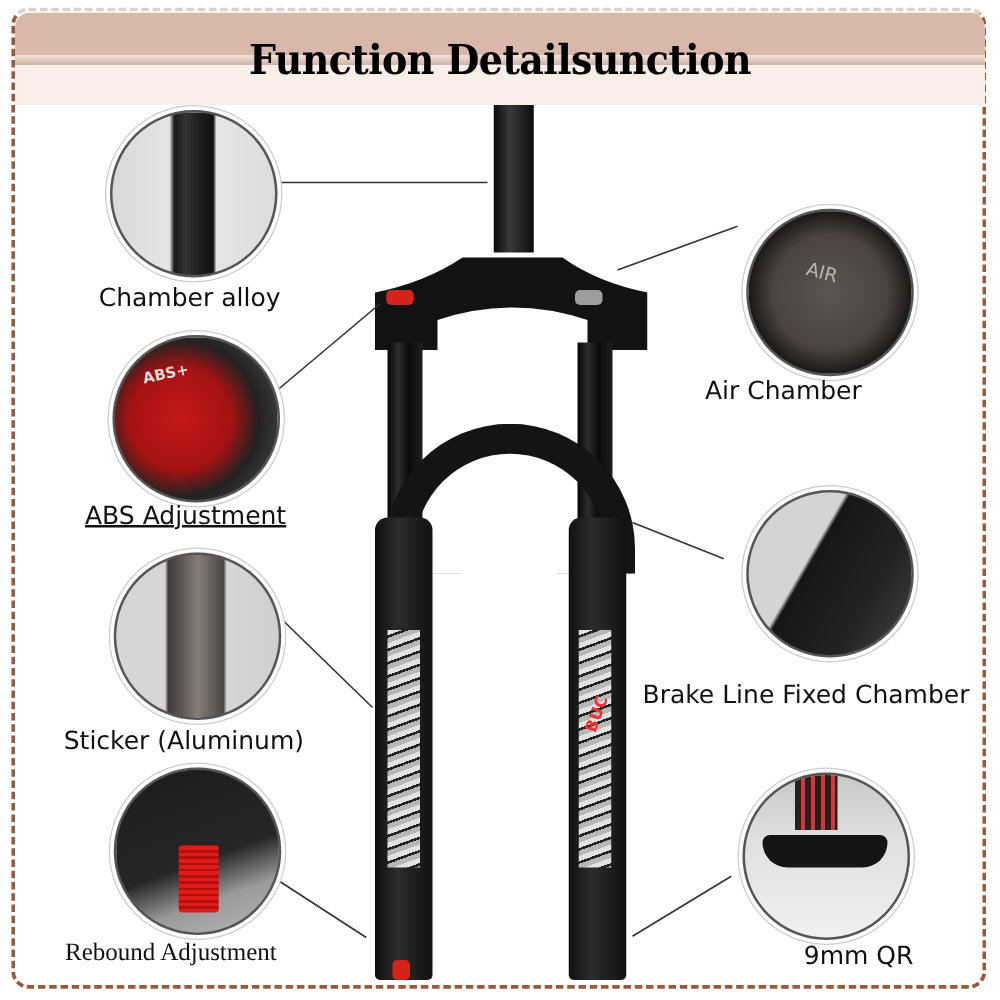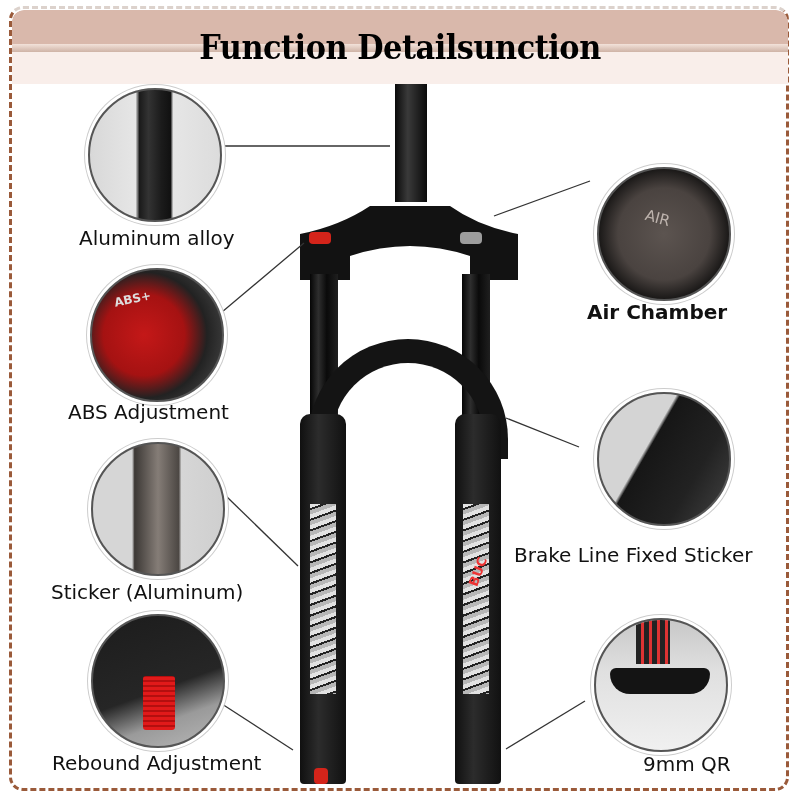--- a/index.html
+++ b/index.html
@@ -87,40 +87,40 @@
     <line x1="222" y1="312" x2="304" y2="243"></line>
     <line x1="226" y1="496" x2="298" y2="566"></line>
     <line x1="222" y1="704" x2="293" y2="750"></line>
     <line x1="494" y1="216" x2="590" y2="181"></line>
     <line x1="506" y1="418" x2="579" y2="447"></line>
     <line x1="506" y1="749" x2="585" y2="701"></line>
   </g>
 </svg>
 
 <div class="circle c-alu" style="left:88px;top:88px;"></div>
-<div class="label" style="left:79px;top:226px;">Aluminum alloy</div>
+<div class="label" style="left:79px;top:226px;">Chamber alloy</div>
 
 <div class="circle c-abs" style="left:90px;top:268px;">
   <span class="abs-text">ABS+</span>
 </div>
-<div class="label" style="left:68px;top:400px;">ABS Adjustment</div>
+<div class="label" style="left:68px;top:400px;text-decoration:underline;">ABS Adjustment</div>
 
 <div class="circle c-sticker" style="left:91px;top:442px;"></div>
 <div class="label" style="left:51px;top:580px;">Sticker (Aluminum)</div>
 
 <div class="circle c-rebound" style="left:91px;top:614px;">
   <div class="knob"></div>
 </div>
-<div class="label" style="left:52px;top:751px;">Rebound Adjustment</div>
+<div class="label" style="left:52px;top:751px;font-family:Liberation Serif, serif;">Rebound Adjustment</div>
 
 <div class="circle c-air" style="left:597px;top:167px;">
   <span class="air-text">AIR</span>
 </div>
-<div class="label" style="left:587px;top:300px;font-weight:bold;">Air Chamber</div>
+<div class="label" style="left:564px;top:300px;">Air Chamber</div>
 
 <div class="circle c-brake" style="left:597px;top:392px;"></div>
-<div class="label" style="left:514px;top:543px;">Brake Line Fixed Sticker</div>
+<div class="label" style="left:514px;top:543px;">Brake Line Fixed Chamber</div>
 
 <div class="circle c-qr" style="left:594px;top:618px;">
   <div class="qr-red"></div>
   <div class="qr-foot"></div>
 </div>
 <div class="label" style="left:643px;top:752px;">9mm QR</div>
 
 </body></html>

